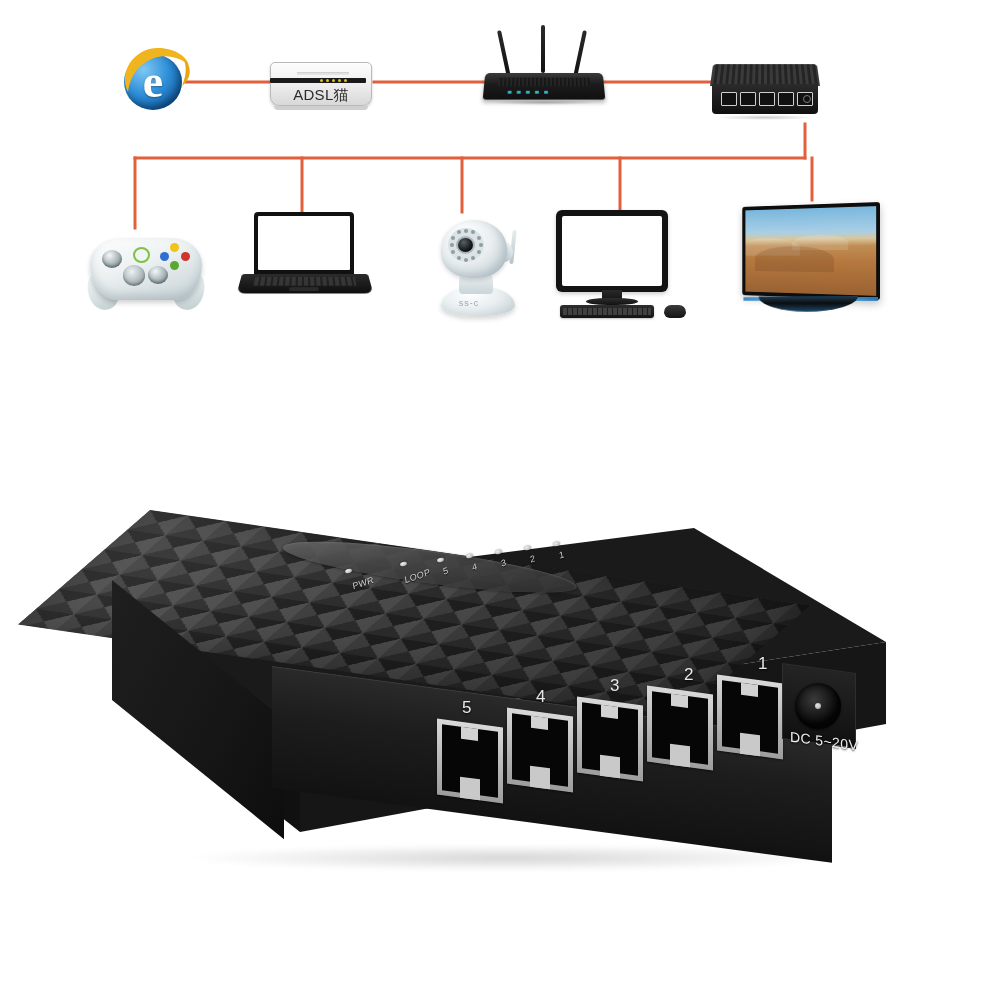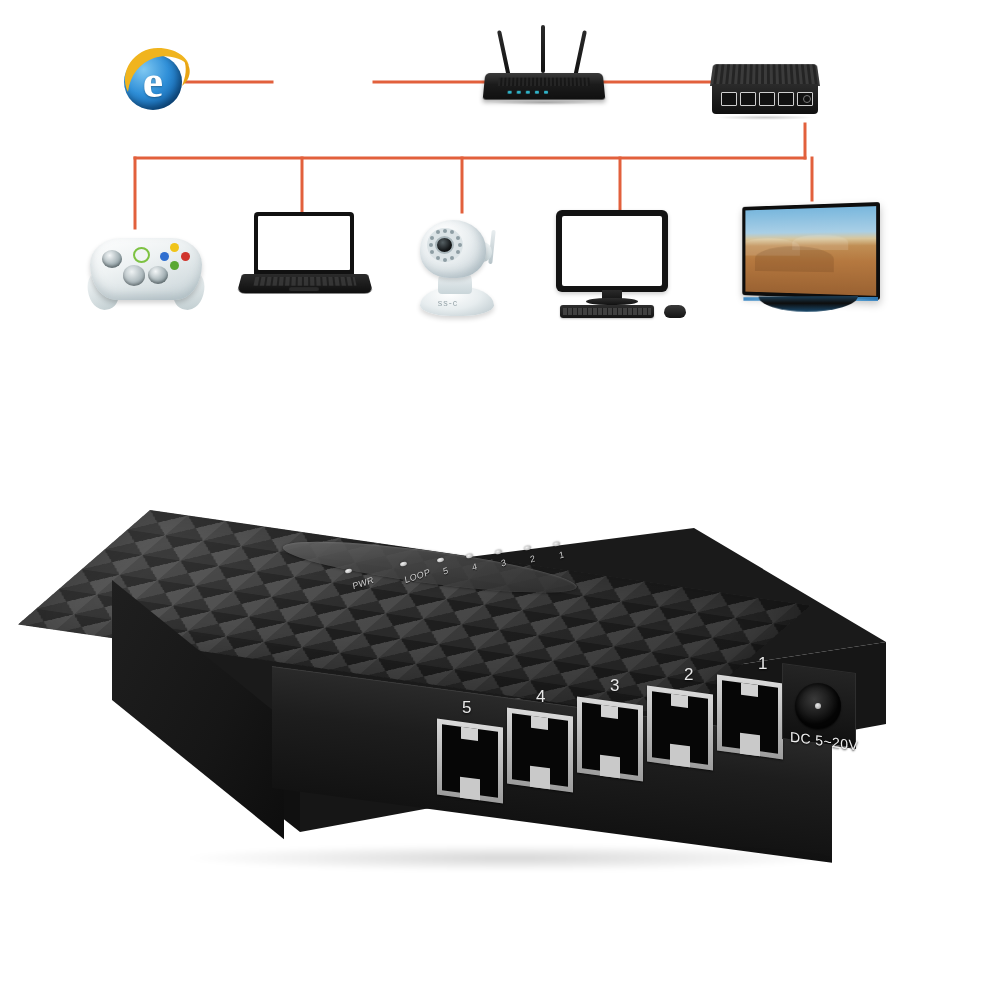--- a/index.html
+++ b/index.html
@@ -191,21 +191,21 @@
     background: repeating-linear-gradient(90deg,#3a3a3a 0 4px,#202020 4px 6px),
                 repeating-linear-gradient(180deg,#343434 0 3px,#1d1d1d 3px 4px);
     opacity: .85; border-radius: 1px;
   }
   .lap-pad {
     position: absolute; left: 48px; top: 18px; width: 28px; height: 5px;
     background: #2a2a2a; border-radius: 2px;
   }
 
   
-  #ipcam { left: 408px; top: 212px; width: 104px; height: 110px; }
+  #ipcam { left: 429px; top: 212px; width: 104px; height: 110px; }
   .cam-head {
     position: absolute; left: 12px; top: 8px; width: 66px; height: 58px;
     background: radial-gradient(circle at 36% 26%, #ffffff 0%, #e9eef0 45%, #bfcbd0 100%);
     border-radius: 50% 50% 44% 44%;
     box-shadow: inset -4px -4px 8px rgba(130,150,160,.4), 0 2px 4px rgba(0,0,0,.15);
   }
   .cam-ring {
     position: absolute; left: 19px; top: 16px; width: 36px; height: 34px;
     border-radius: 50%;
     background: radial-gradient(circle at 50% 50%, #6c7a80 0 26%, #dbe3e6 27% 100%);
@@ -501,20 +501,35 @@
     <div class="node" id="ie-logo">
       <div class="ie-ring"></div>
       <div class="ie-e">e</div>
       <svg class="ie-swoosh" viewBox="0 0 76 64">
         <path d="M10 48 C 0 28, 16 4, 40 4 C 58 4, 70 14, 71 22 C 63 13, 48 10, 36 14
                  C 22 19, 12 31, 10 48 Z" fill="#f0b41e"></path>
         <path d="M66 16 C 74 22, 74 34, 64 42 C 68 32, 69 24, 66 16 Z" fill="#e8a413"></path>
       </svg>
     </div>
 
+    <div class="node" id="adsl-modem">
+      <div class="modem-body">
+        <div class="modem-top-slot"></div>
+      </div>
+      <div class="modem-led-bar"></div>
+      <div class="modem-leds">
+        <span class="modem-led"></span>
+          <span class="modem-led"></span>
+        <span class="modem-led"></span>
+          <span class="modem-led"></span>
+        <span class="modem-led"></span>
+      </div>
+      <div class="modem-label">ADSL猫</div>
+      <div class="modem-foot"></div>
+    </div>
 
     <div class="node" id="router">
       <div class="ant a1"></div>
       <div class="ant a2"></div>
       <div class="ant a3"></div>
       <div class="router-body">
         <div class="router-vents"></div>
         <div class="router-leds">
           <span class="router-led"></span>
             <span class="router-led"></span>

